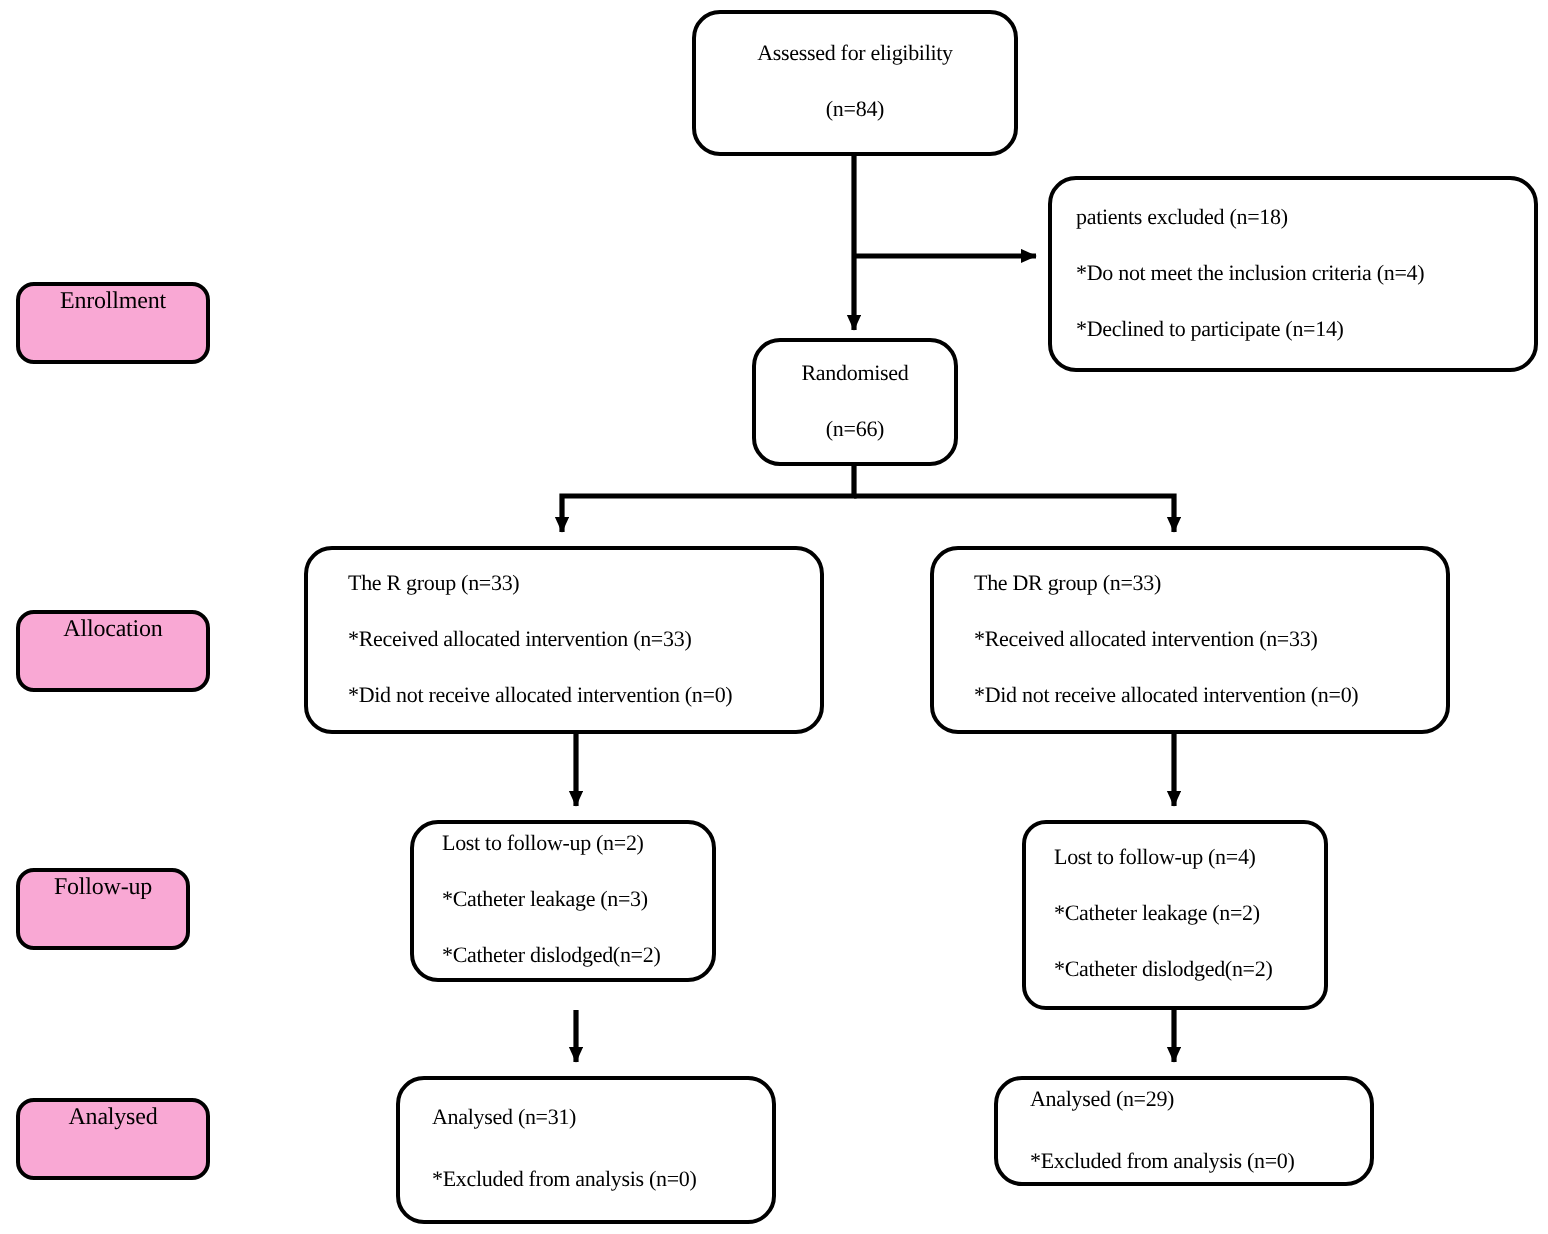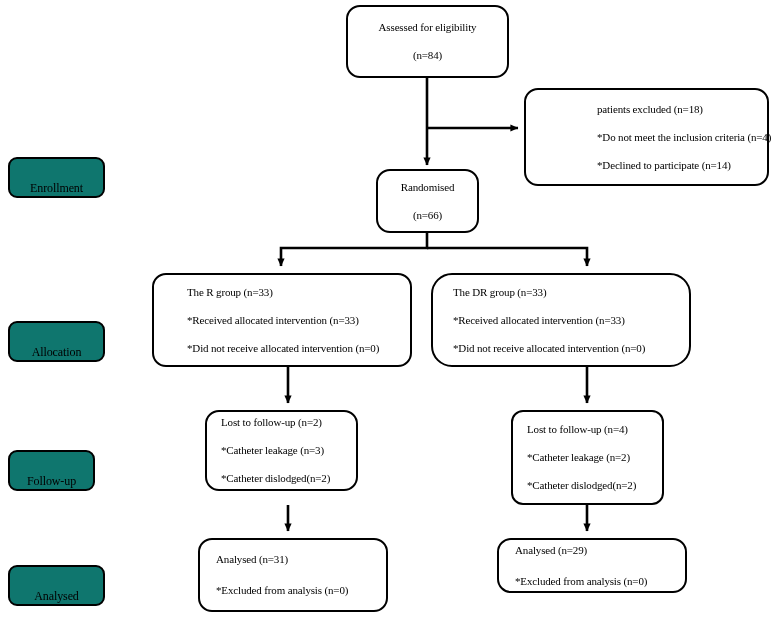--- a/index.html
+++ b/index.html
@@ -34,25 +34,24 @@
   }
   .box.left {
     align-items: flex-start;
     text-align: left;
   }
   .stage-box {
     position: absolute;
     box-sizing: border-box;
     border: 2.5px solid #000000;
     border-radius: 9px;
-    background: #0f766e;
+    background: #f9a8d4;
     display: flex;
-    align-items: flex-end;
+    align-items: flex-start;
     justify-content: center;
-    margin-top: 16px;
   }
   .stage-label {
     font-size: 12px;
     letter-spacing: -0.1px;
   }
   svg.connectors {
     position: absolute;
     left: 0;
     top: 0;
     width: 774px;
@@ -113,43 +112,43 @@
   </div>
 
   <div class="box center" style="left:346px; top:5px; width:163px; height:73px;">
     <div class="rowgap">
       <div class="txt-row">Assessed for eligibility</div>
       <div class="txt-row">(n=84)</div>
     </div>
   </div>
 
   <div class="box left" style="left:524px; top:88px; width:245px; height:98px;">
-    <div class="rowgap" style="padding-left:26px;margin-left:45px;">
+    <div class="rowgap" style="padding-left:12px;">
       <div class="txt-row">patients excluded (n=18)</div>
       <div class="txt-row">*Do not meet the inclusion criteria (n=4)</div>
       <div class="txt-row">*Declined to participate (n=14)</div>
     </div>
   </div>
 
   <div class="box center" style="left:376px; top:169px; width:103px; height:64px;">
     <div class="rowgap">
       <div class="txt-row">Randomised</div>
       <div class="txt-row">(n=66)</div>
     </div>
   </div>
 
   <div class="box left" style="left:152px; top:273px; width:260px; height:94px;">
-    <div class="rowgap" style="padding-left:33px;">
+    <div class="rowgap" style="padding-left:20px;">
       <div class="txt-row">The R group (n=33)</div>
       <div class="txt-row">*Received allocated intervention (n=33)</div>
       <div class="txt-row">*Did not receive allocated intervention (n=0)</div>
     </div>
   </div>
 
-  <div class="box left" style="left:431px; top:273px; width:260px; height:94px;border-radius:21px;">
+  <div class="box left" style="left:465px; top:273px; width:260px; height:94px;">
     <div class="rowgap" style="padding-left:20px;">
       <div class="txt-row">The DR group (n=33)</div>
       <div class="txt-row">*Received allocated intervention (n=33)</div>
       <div class="txt-row">*Did not receive allocated intervention (n=0)</div>
     </div>
   </div>
 
   <div class="box left" style="left:205px; top:410px; width:153px; height:81px;">
     <div class="rowgap" style="padding-left:14px;">
       <div class="txt-row">Lost to follow-up (n=2)</div>

